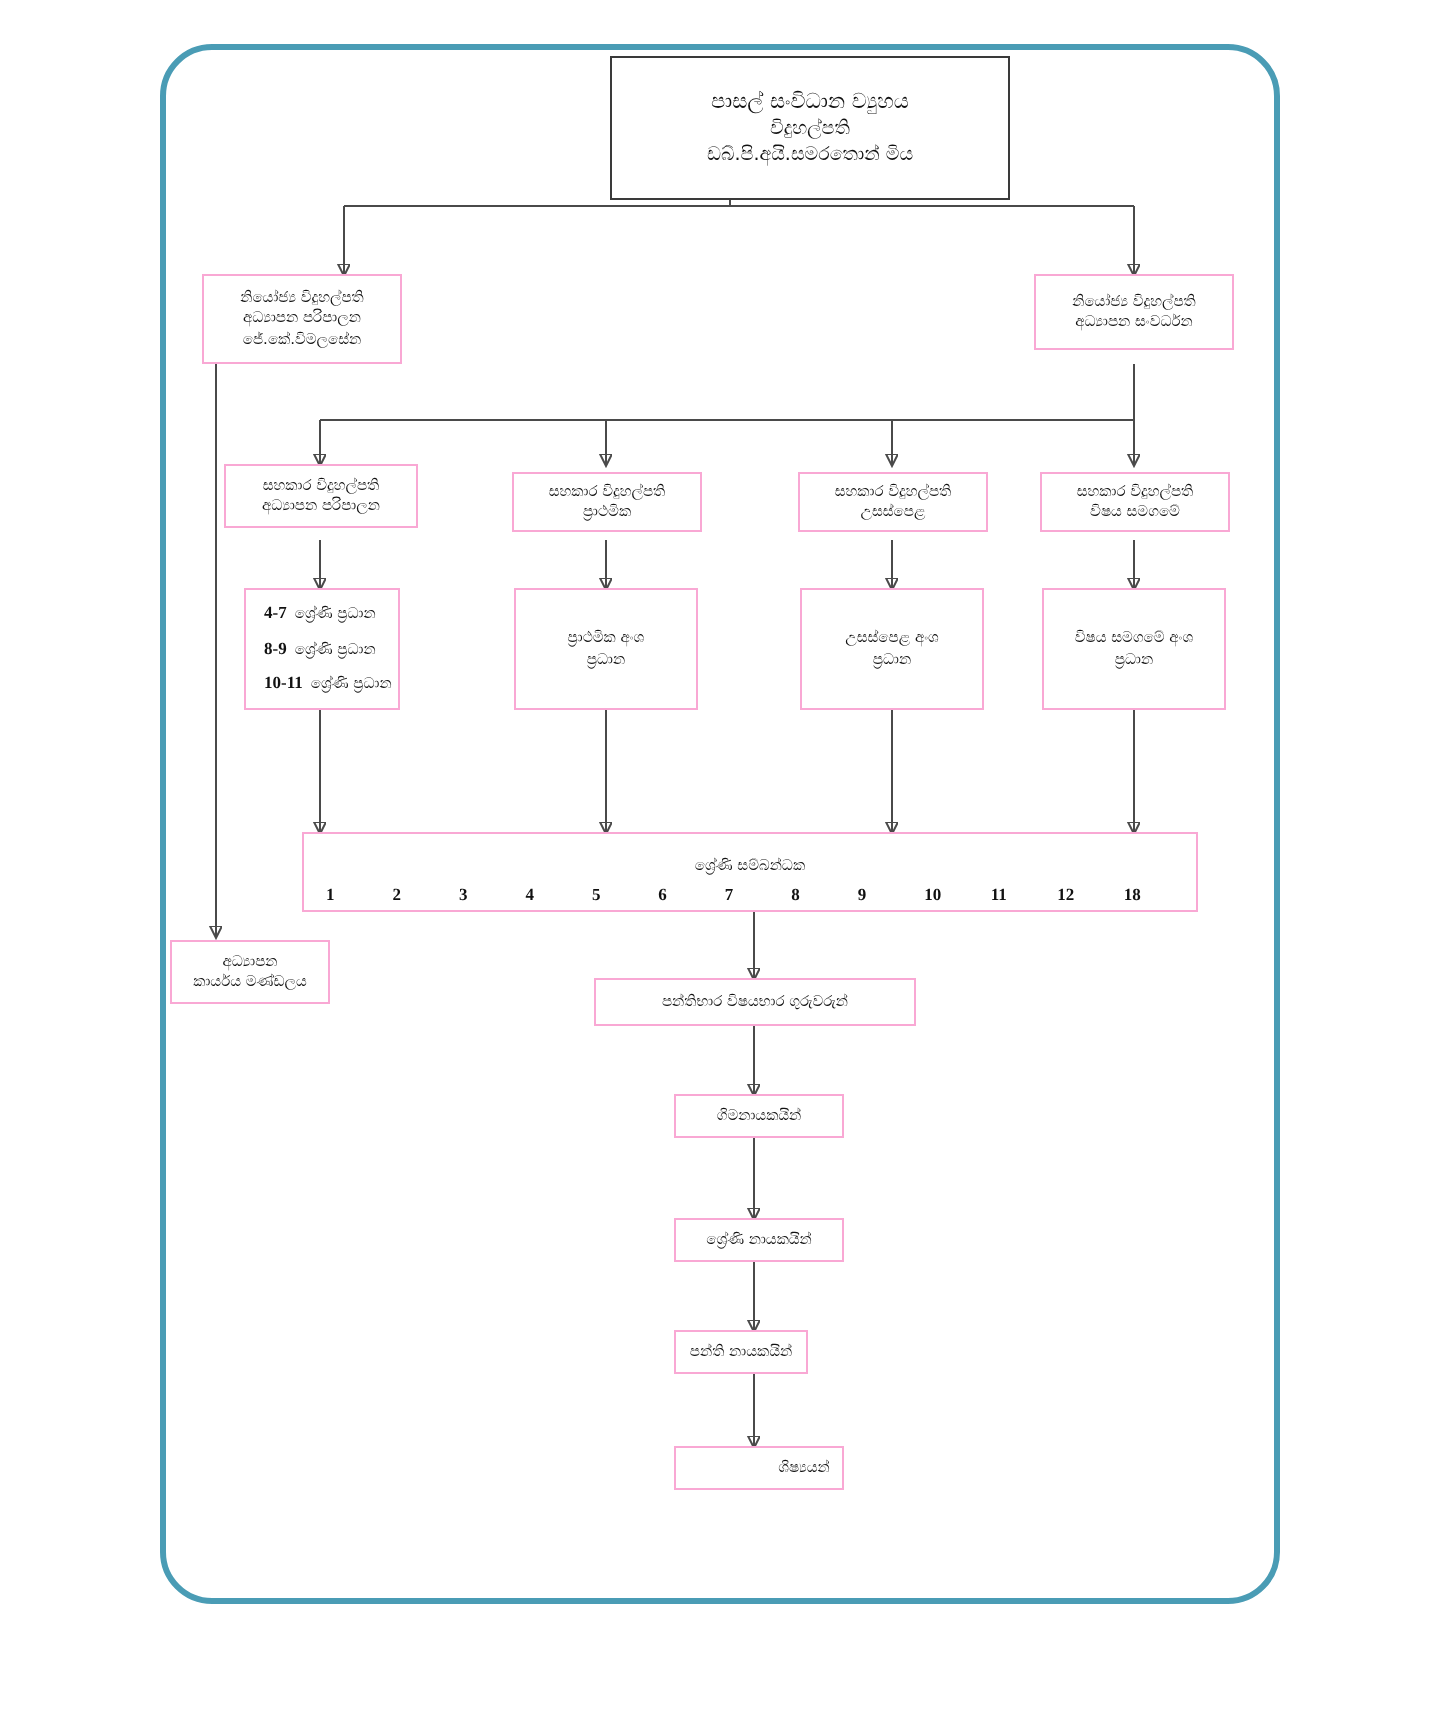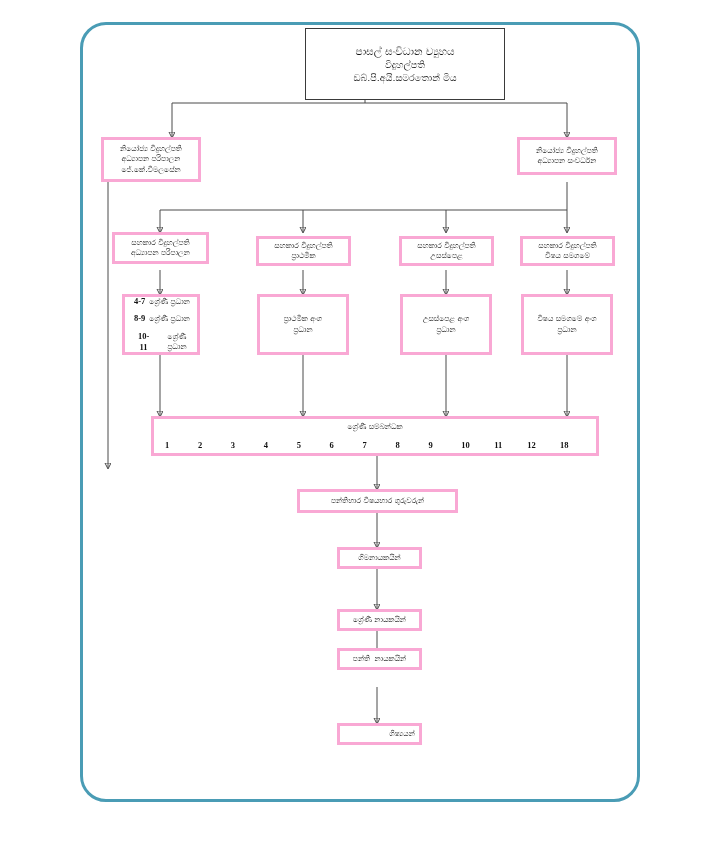--- a/index.html
+++ b/index.html
@@ -9,30 +9,30 @@
     color:#1a1a1a;
   }
   #frame{
     position:absolute;left:80px;top:22px;width:560px;height:780px;
     border:3px solid #4a9cb5;border-radius:26px;background:#fff;
     box-sizing:border-box;
   }
   #canvas{position:absolute;left:0;top:0;width:720px;height:855px;}
   .node{
     position:absolute;box-sizing:border-box;
-    border:3px solid #f9a8d4;background:#ffffff;
+    border:1px solid #f9a8d4;background:#ffffff;
     display:flex;flex-direction:column;align-items:center;justify-content:center;
     text-align:center;line-height:1.35;
     font-size:7.5px;color:#111;padding:2px 3px;
   }
   .node .ln{display:block;width:100%;}
   .title-node{font-size:9.5px;border:1px solid #3a3a3a;}
   .title-node .ln.t1{font-size:10.5px;padding-bottom:1px;}
   .grades-node{
-    justify-content:space-between;padding-top:3px;font-size:8px;
+    justify-content:flex-end;padding-top:3px;font-size:8px;
   }
   .grades-node .hdr{font-size:7.5px;margin-bottom:3px;}
   .grade-row{
     display:flex;width:100%;justify-content:flex-start;
     padding-left:8px;box-sizing:border-box;
   }
   .grade-row .num{
     font-weight:bold;font-size:8.5px;font-family:"Liberation Serif",serif;
     width:38px;text-align:left;
   }
@@ -172,30 +172,34 @@
       <span class="num">7</span>
       <span class="num">8</span>
       <span class="num">9</span>
       <span class="num">10</span>
       <span class="num">11</span>
       <span class="num">12</span>
       <span class="num">18</span>
     </div>
   </div>
 
+  <div class="node" style="left:85px;top:470px;width:80px;height:32px;">
+    <span class="ln">අධ්‍යාපන</span>
+    <span class="ln">කාර්යය මණ්ඩලය</span>
+  </div>
 
   <div class="node" style="left:297px;top:489px;width:161px;height:24px;">
     <span class="ln">පන්තිභාර විෂයභාර  ගුරුවරුන්</span>
   </div>
   <div class="node" style="left:337px;top:547px;width:85px;height:22px;">
     <span class="ln">ගිමනායකයින්</span>
   </div>
   <div class="node" style="left:337px;top:609px;width:85px;height:22px;">
     <span class="ln">ශ්‍රේණි නායකයින්</span>
   </div>
-  <div class="node" style="left:337px;top:648px;width:85px;height:22px;font-family:Liberation Mono, monospace;">
+  <div class="node" style="left:337px;top:665px;width:67px;height:22px;">
     <span class="ln">පන්ති  නායකයින්</span>
   </div>
   <div class="node" style="left:337px;top:723px;width:85px;height:22px;padding-left:48px;">
     <span class="ln">ශිෂ්‍යයන්</span>
   </div>
 
 </div>
 
 </body></html>

